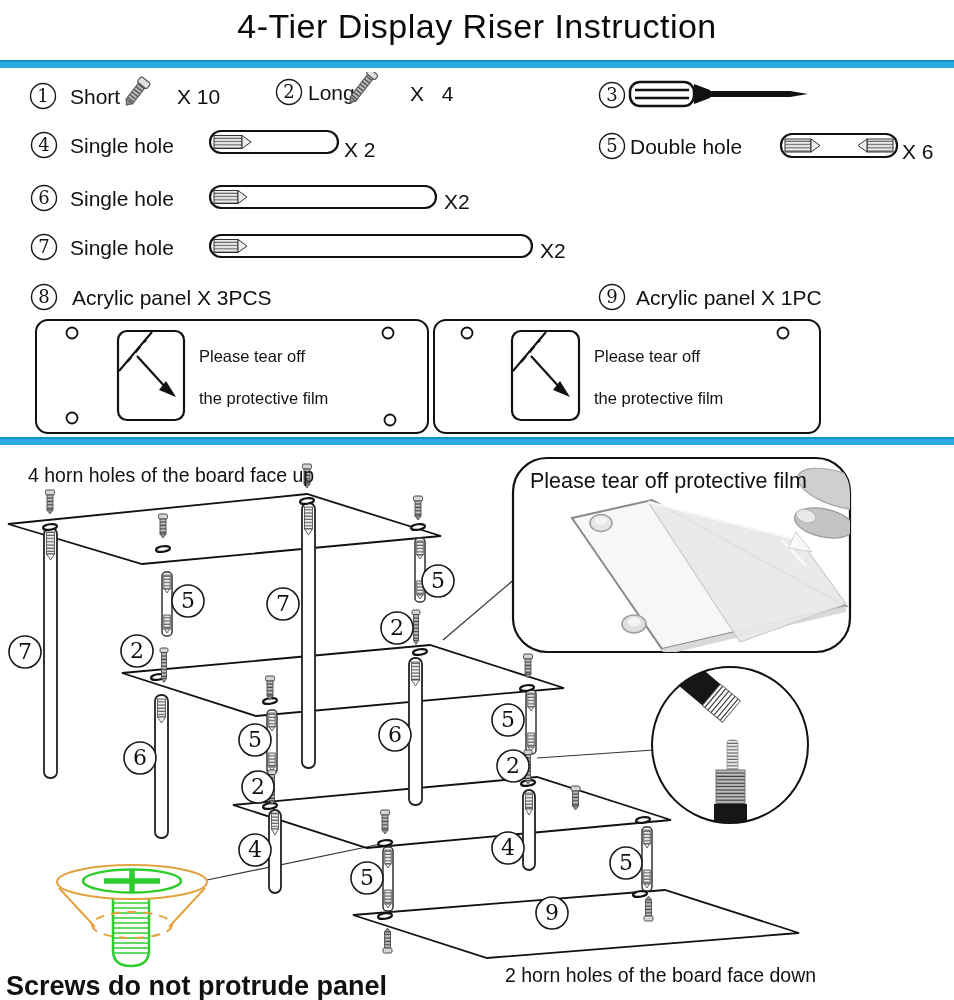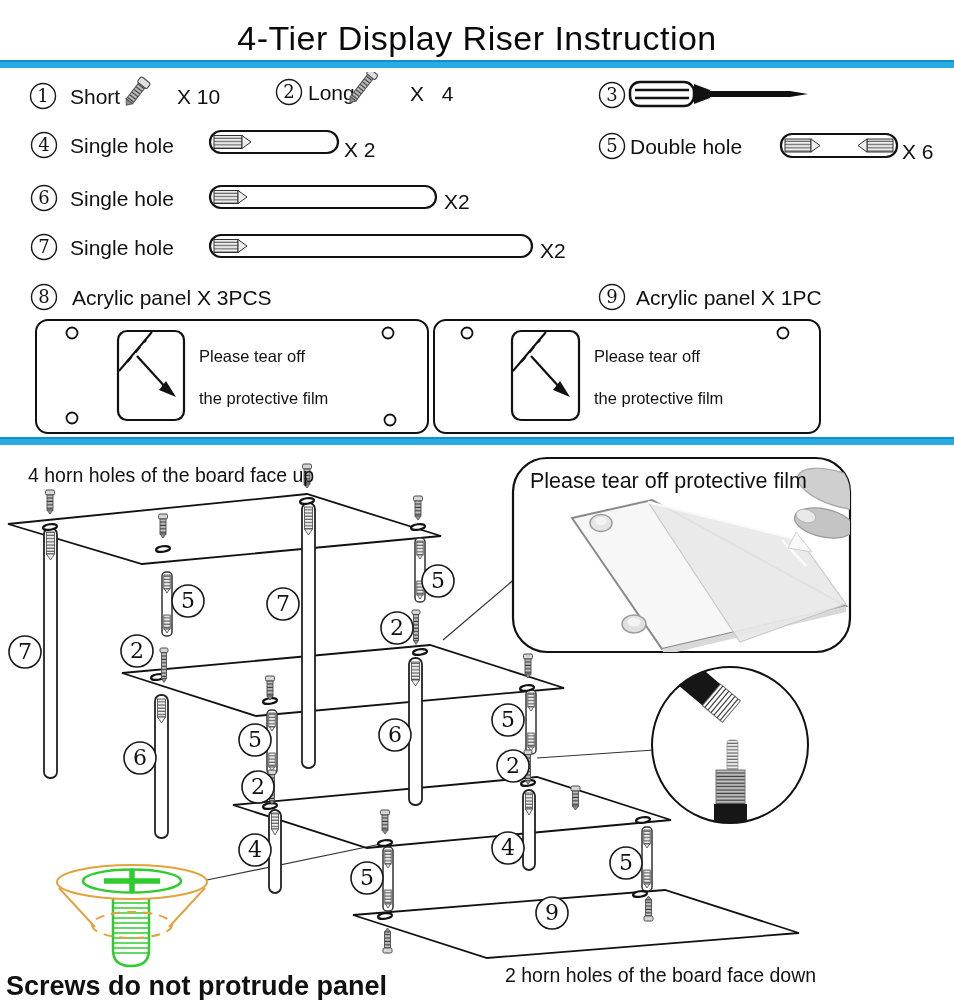--- a/index.html
+++ b/index.html
@@ -1,18 +1,18 @@
 <!DOCTYPE html>
 <html><head>
 <meta charset="utf-8">
 <style>
   html,body{margin:0;padding:0;background:#fff;}
   .stage{position:relative;width:954px;height:1000px;background:#fff;overflow:hidden;
          font-family:"Liberation Sans",sans-serif;}
-  .title{position:absolute;top:12px;left:0;width:954px;text-align:center;
+  .title{position:absolute;top:0;left:0;width:954px;text-align:center;
          font-size:34px;color:#0a0a0a;line-height:52px;letter-spacing:.5px;}
   .bluebar{position:absolute;left:0;width:954px;height:8px;background:#29abe2;
            border-top:2px solid #1390c8;box-sizing:border-box;}
   svg{position:absolute;left:0;}
   text{fill:#111;}
   .plbl circle{fill:#fff;stroke:#1a1a1a;stroke-width:1.4;}
   .plbl text{font-family:"DejaVu Serif",serif;font-size:18px;text-anchor:middle;}
   .lbl circle{fill:#fff;stroke:#1a1a1a;stroke-width:1.6;}
   .lbl text{font-family:"DejaVu Serif",serif;font-size:22px;text-anchor:middle;}
   .plab{font-size:21px;}

